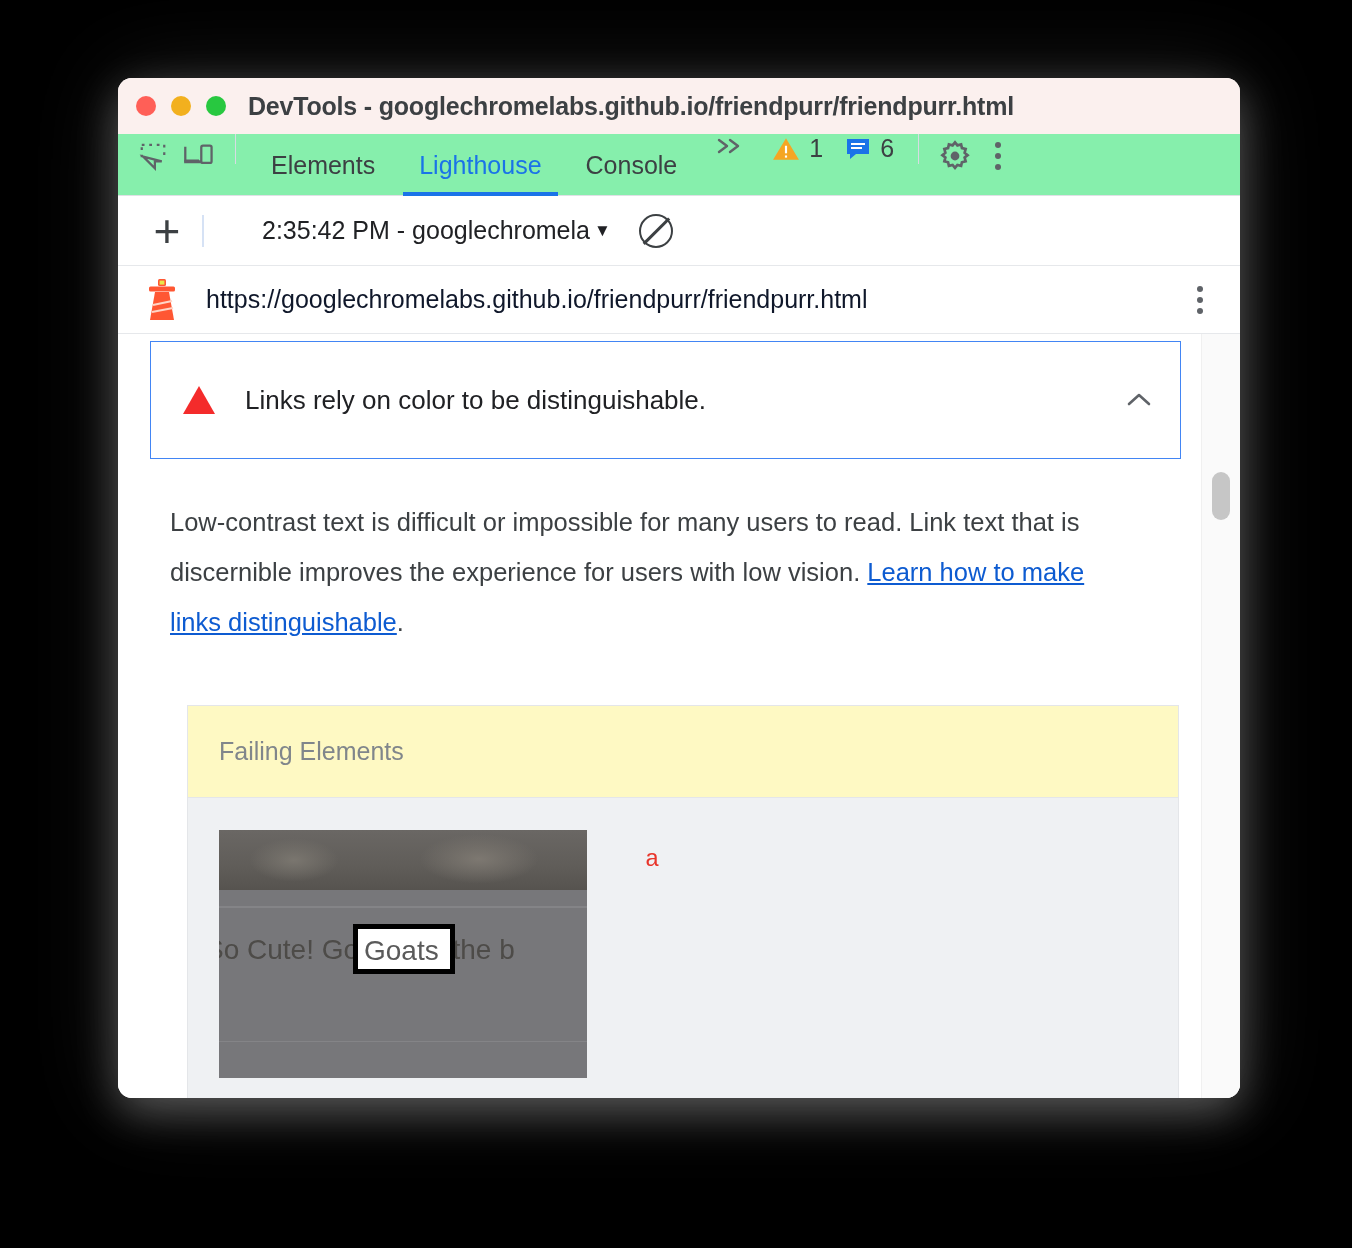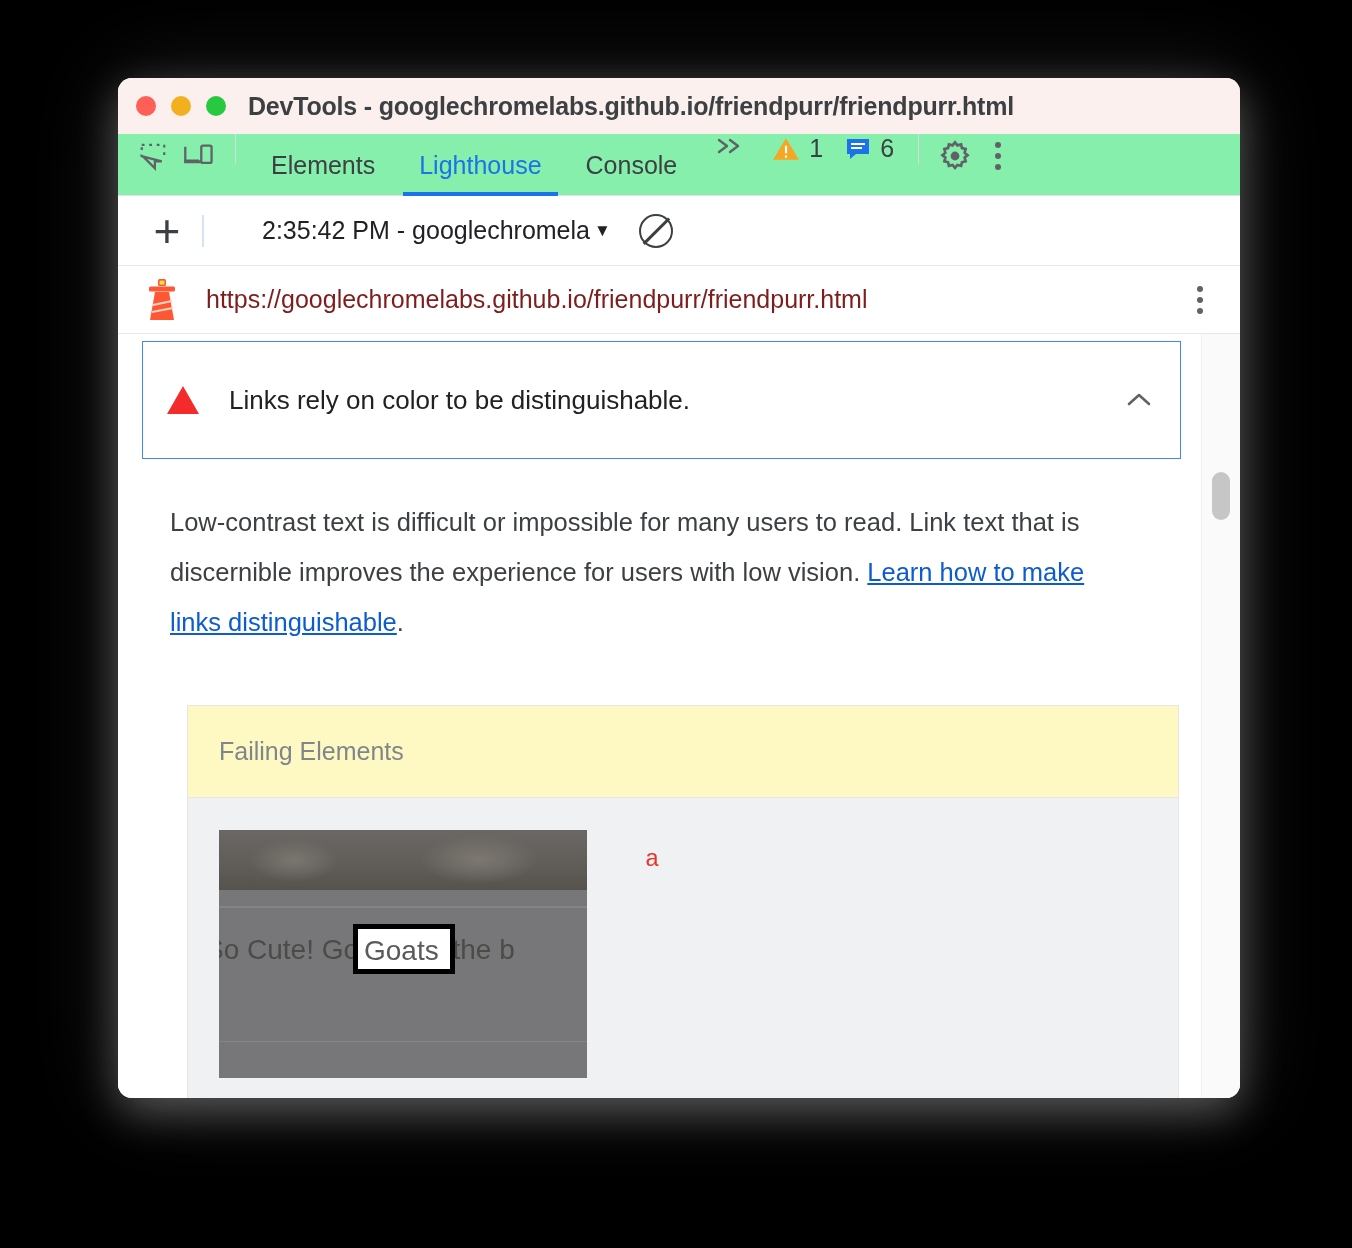--- a/index.html
+++ b/index.html
@@ -130,43 +130,43 @@
 
   
   .urlbar {
     height: 68px; background: #ffffff;
     display: flex; align-items: center;
     padding: 0 20px 0 22px;
     border-bottom: 1px solid #e6e8eb;
   }
   .lighthouse-icon { width: 44px; display:flex; justify-content:center; }
   .url-text {
-    margin-left: 22px; font-size: 25px; color: #7f1d1d; white-space: nowrap;
+    margin-left: 22px; font-size: 25px; color: #0f172a; white-space: nowrap;
   }
 
   
   .report {
     position: relative;
     height: 764px;
     background: #ffffff;
     overflow: hidden;
   }
   .report-inner {
     position: absolute; left: 0; top: 0;
     width: 1083px; height: 100%;
     padding: 0;
   }
 
   .audit-header {
-    margin: 7px 20px 0 24px;
+    margin: 7px 20px 0 32px;
     border: 1px solid #4285f4;
     background: #ffffff;
     height: 118px;
     display: flex; align-items: center;
-    padding: 0 24px 0 24px;
+    padding: 0 24px 0 32px;
   }
   .tri {
     width: 0; height: 0;
     border-left: 16px solid transparent;
     border-right: 16px solid transparent;
     border-bottom: 28px solid #f42b2b;
     margin-right: 30px;
   }
   .audit-title { font-size: 26px; color: #202124; flex: 1; }
   .chev {

